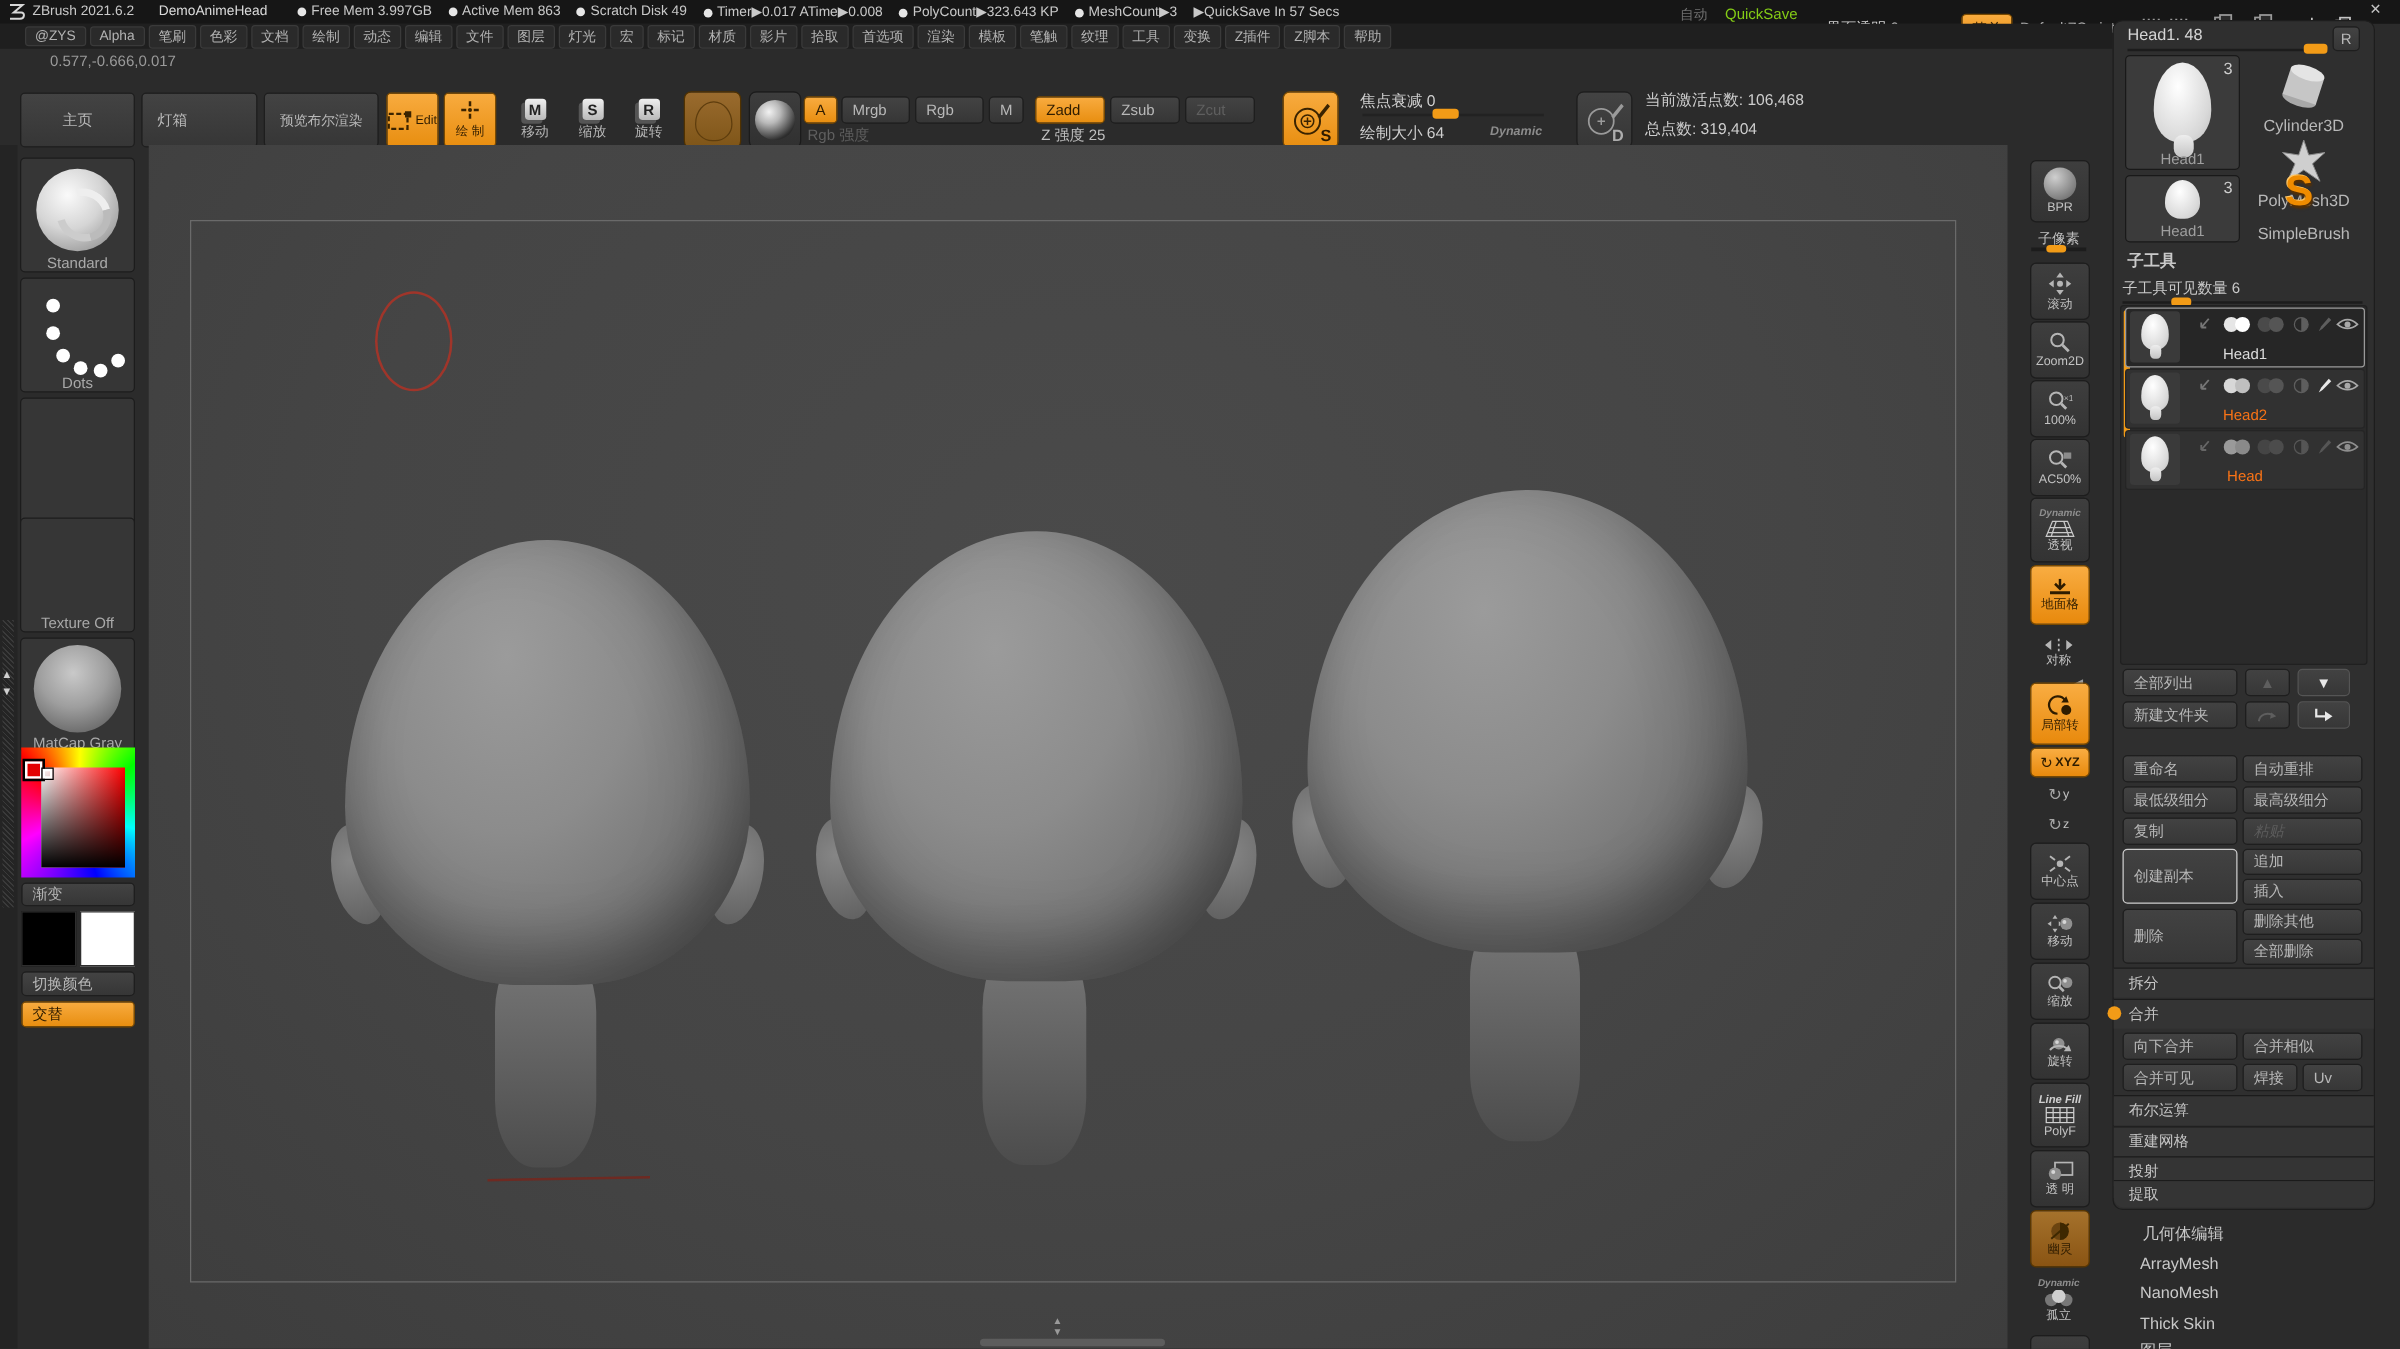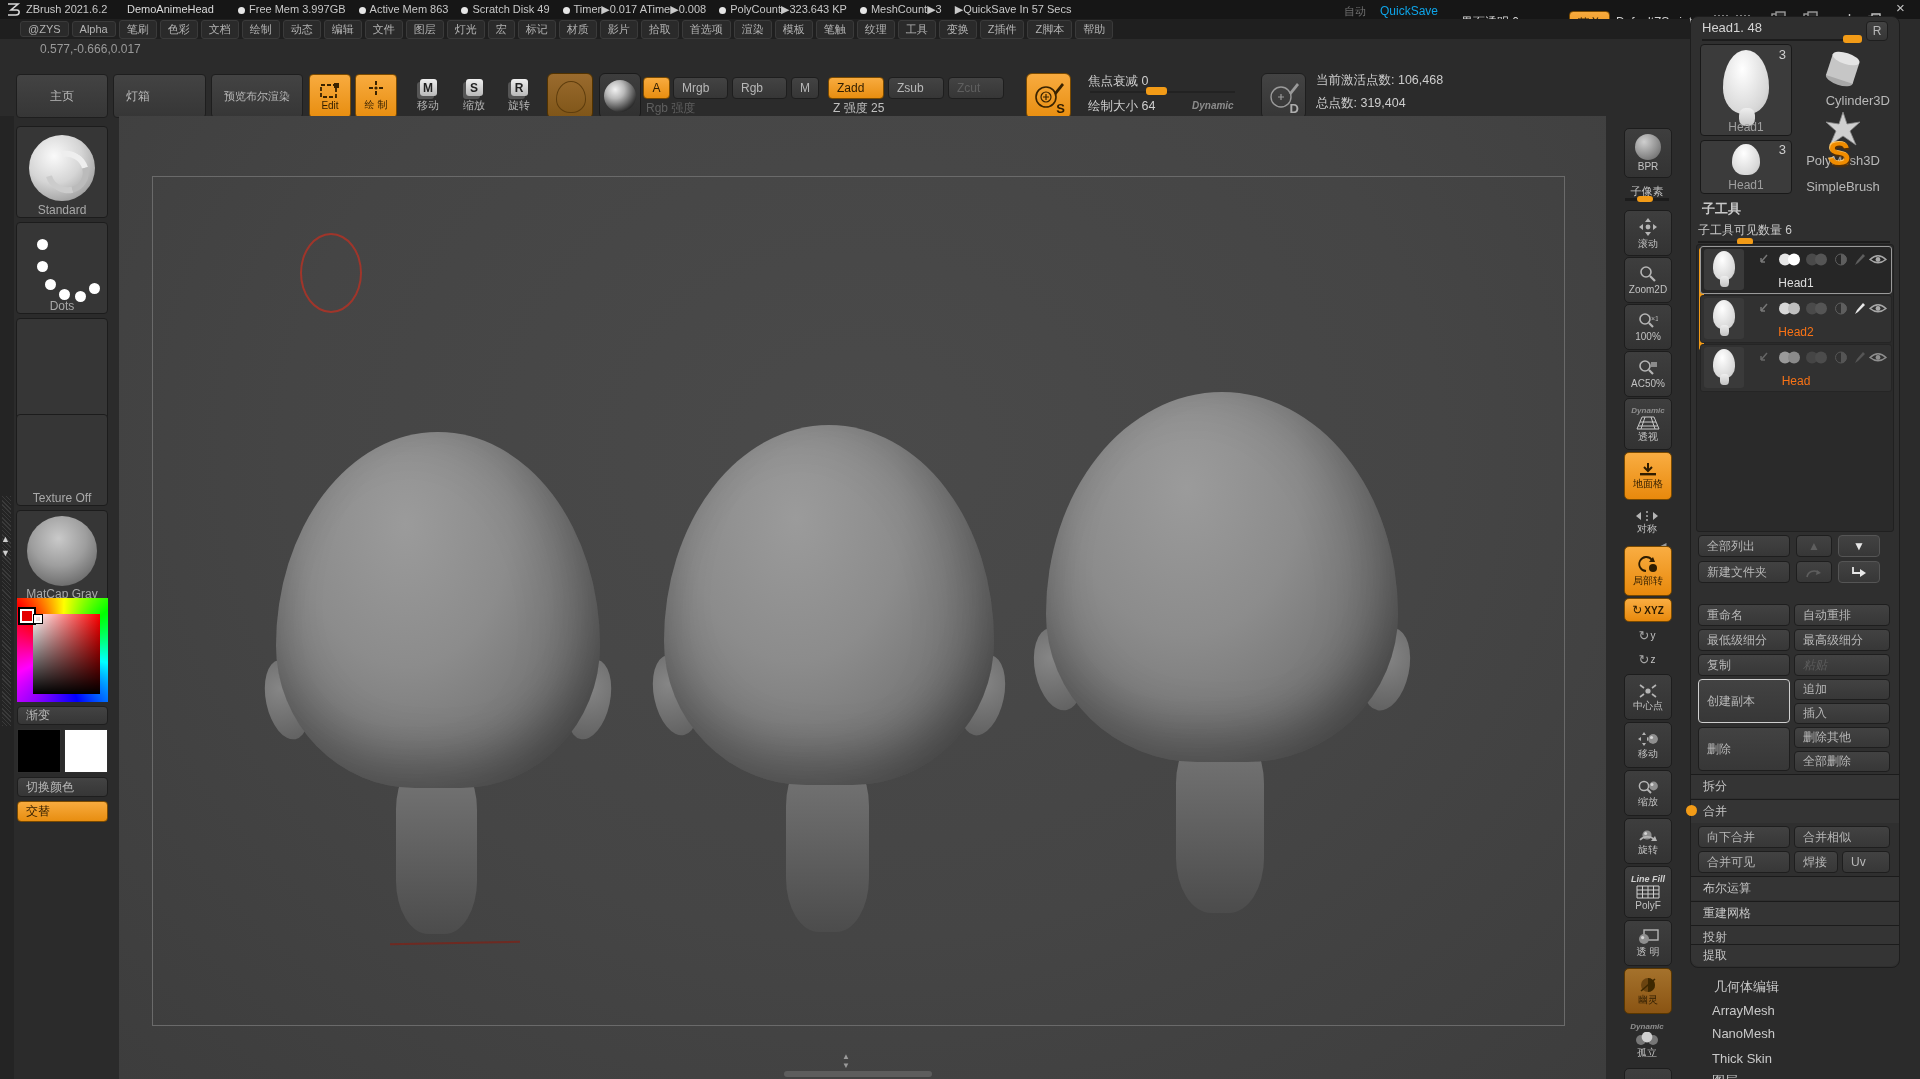--- a/index.html
+++ b/index.html
@@ -90,21 +90,21 @@
   <div class="abs statbar" style="left:238px;top:2.5px">
     <span><span class="sdot"></span><span>Free Mem 3.997GB</span></span>
     <span><span class="sdot"></span><span>Active Mem 863</span></span>
     <span><span class="sdot"></span><span>Scratch Disk 49</span></span>
     <span><span class="sdot"></span><span>Timer▶0.017 ATime▶0.008</span></span>
     <span><span class="sdot"></span><span>PolyCount▶323.643 KP</span></span>
     <span><span class="sdot"></span><span>MeshCount▶3</span></span>
     <span>▶QuickSave In 57 Secs</span>
   </div>
   <span class="abs" style="left:1344px;top:4px;color:#6f6f6f">自动</span>
-  <span class="abs" style="left:1380px;top:4px;color:#0ea5e9;font-size:12px">QuickSave</span>
+  <span class="abs" style="left:1380px;top:4px;color:#84cc16;font-size:12px">QuickSave</span>
   <span class="abs" style="left:1461px;top:14px;color:#d5d5d5;font-size:12px">界面透明 0</span>
   <div class="track abs" style="left:1461px;top:34px;width:96px"></div>
   <div class="ohandle abs" style="left:1461px;top:31px;width:17px;height:7px"></div>
   <div class="btn orange abs" style="left:1569px;top:11px;width:41px;height:24px;font-size:12px">菜单</div>
   <span class="abs" style="left:1616px;top:15px;color:#cfcfcf;font-size:12px">DefaultZScript</span>
   <svg class="abs" style="left:1706px;top:13px" width="52" height="13" viewBox="0 0 52 13">
       <path d="M5 6.5 L1 3 V10 Z M47 6.5 L51 3 V10 Z" fill="#999"></path>
       <path d="M9 2 V11 M13 2 V11 M17 2 V11 M21 2 V11 M31 2 V11 M35 2 V11 M39 2 V11 M43 2 V11" stroke="#999" stroke-width="1.6"></path>
     </svg>
   <svg class="abs" style="left:1768px;top:11px" width="58" height="17" viewBox="0 0 58 17">
@@ -152,21 +152,21 @@
   <span class="menu-item">Z脚本</span>
   <span class="menu-item">帮助</span>
 </div>
 
 <span class="abs" style="left:40px;top:42px;font-size:12px;color:#9a9a9a">0.577,-0.666,0.017</span>
 
 <div class="btn abs" style="left:16px;top:74px;width:92px;height:44px">主页</div>
 <div class="btn abs" style="left:113px;top:74px;width:93px;height:44px;justify-content:flex-start;padding-left:12px">灯箱</div>
 <div class="btn abs" style="left:211px;top:74px;width:92px;height:44px;font-size:11px">预览布尔渲染</div>
 
-<div class="btn orange abs icon-stack" style="left:309px;top:74px;width:42px;height:44px;flex-direction:column;font-size:10px">
+<div class="btn orange abs icon-stack" style="left:309px;top:74px;width:42px;height:44px;flex-direction:row;font-size:10px">
   <svg width="20" height="16" viewBox="0 0 20 16">
       <rect x="1" y="3" width="15" height="12" fill="none" stroke="#3a2300" stroke-width="1.8" stroke-dasharray="4 2"></rect>
       <rect x="14" y="1" width="5" height="5" fill="#3a2300"></rect>
     </svg>
   <span>Edit</span>
 </div>
 <div class="btn orange abs icon-stack" style="left:355px;top:74px;width:42px;height:44px;flex-direction:column;font-size:10px">
   <svg width="18" height="16" viewBox="0 0 18 16">
       <path d="M9 1 V5 M9 11 V15 M2 8 H6 M12 8 H16" stroke="#3a2300" stroke-width="2"></path>
       <circle cx="9" cy="8" r="1.6" fill="#3a2300"></circle>
@@ -470,21 +470,21 @@
   <span class="abs" style="width:100%;text-align:center;bottom:1px;font-size:12px;color:#9f9f9f">Head1</span>
 </div>
 <div class="abs" style="left:1796px;top:44px;width:94px;height:64px">
   <svg class="abs" style="left:24px;top:2px" width="46" height="44" viewBox="0 0 46 44">
       <g transform="rotate(18 23 22)">
         <ellipse cx="23" cy="34" rx="14" ry="5.5" fill="#a8a8a8"></ellipse>
         <rect x="9" y="12" width="28" height="22" fill="#c6c6c6"></rect>
         <ellipse cx="23" cy="12" rx="14" ry="5.5" fill="#e4e4e4"></ellipse>
       </g>
     </svg>
-  <span class="abs" style="width:100%;text-align:right;bottom:0;font-size:13px;color:#b8b8b8">Cylinder3D</span>
+  <span class="abs" style="width:100%;text-align:center;bottom:0;font-size:13px;color:#b8b8b8">Cylinder3D</span>
 </div>
 <div class="abs" style="left:1796px;top:110px;width:94px;height:58px">
   <svg class="abs" style="left:27px;top:0" width="40" height="40" viewBox="0 0 40 40">
       <path d="M20 2 L24 14 L37 12 L27 21 L33 35 L20 26 L7 35 L13 21 L3 12 L16 14 Z" fill="#cfcfcf" stroke="#8a8a8a" stroke-width="0.8"></path>
     </svg>
   <span class="abs" style="width:100%;text-align:center;bottom:0;font-size:13px;color:#b8b8b8">PolyMesh3D</span>
 </div>
 <div class="abs" style="left:1700px;top:140px;width:92px;height:54px;background:#3b3b3b;border:1px solid #191919;border-radius:4px">
   <div class="minihead" style="left:34%;top:6%;width:32%;height:60%"></div>
   <span class="abs" style="right:5px;top:1px;font-size:13px;color:#cfcfcf">3</span>

